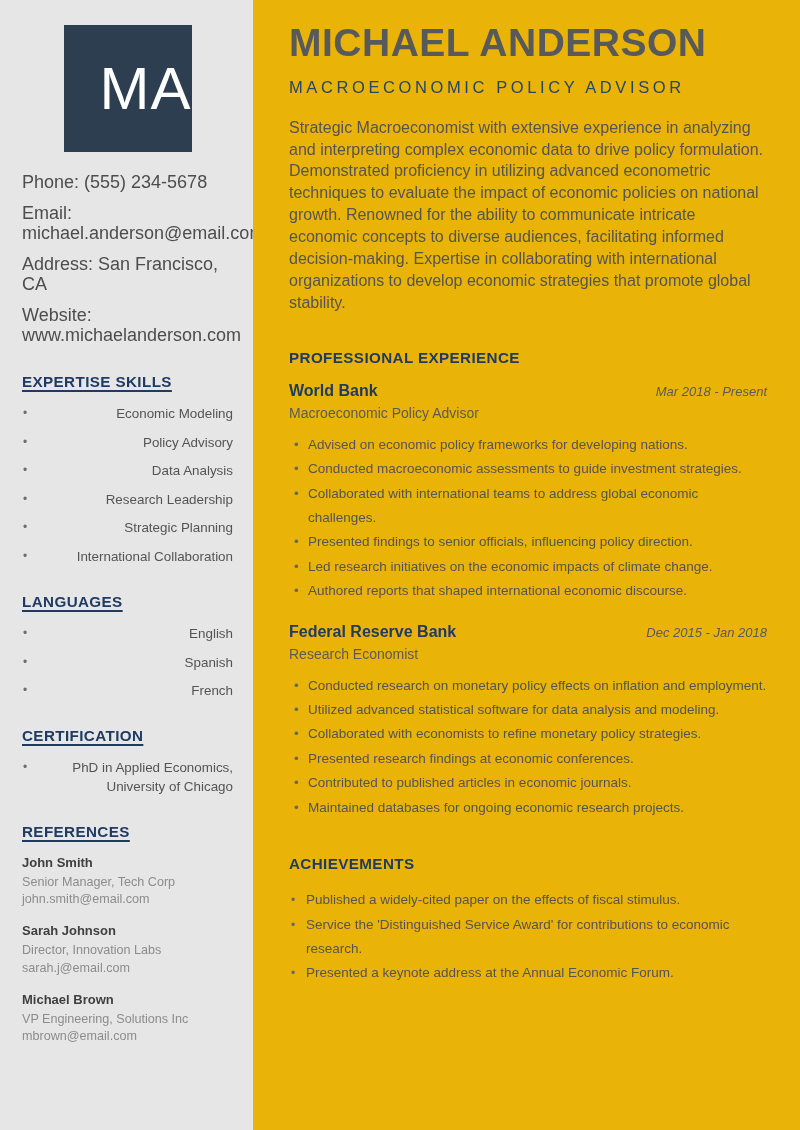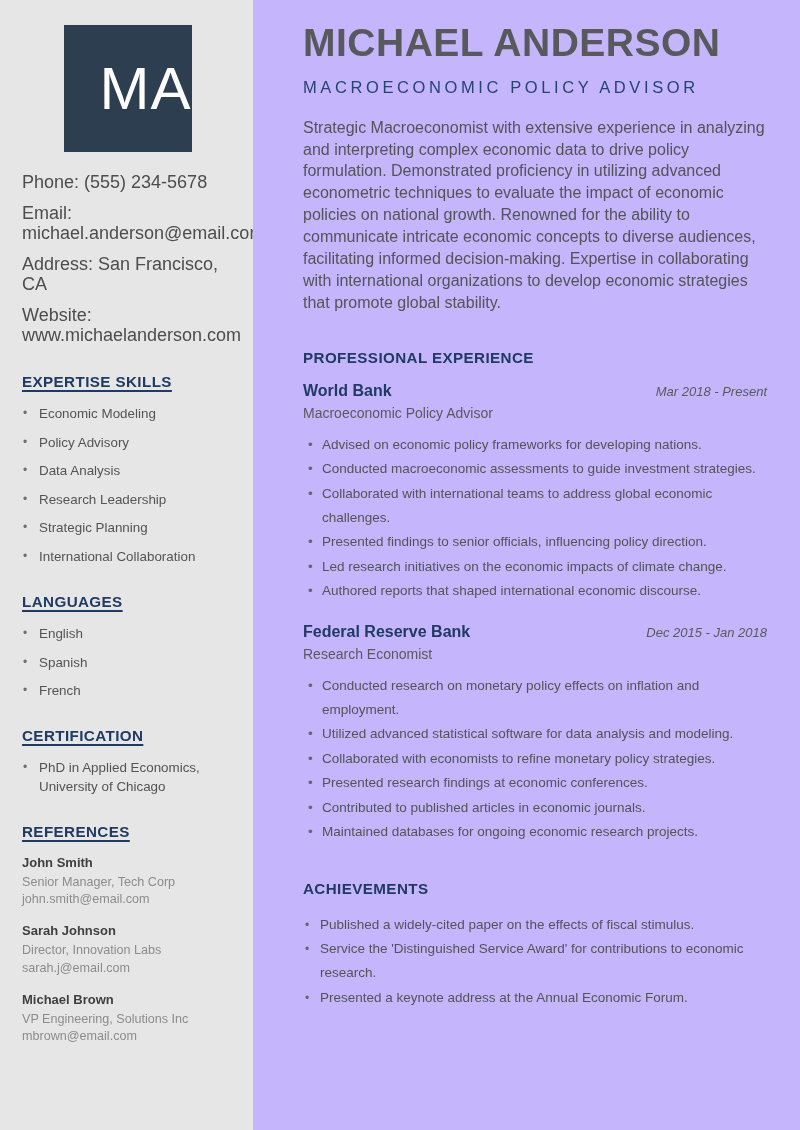--- a/index.html
+++ b/index.html
@@ -22,29 +22,29 @@
   .contact{margin-top:21px;}
   .contact-line{font-size:18px;color:#4d4d4d;margin-bottom:11.5px;line-height:1.1;}
   .side-heading{
     font-size:15.2px;font-weight:bold;color:var(--navy);letter-spacing:.4px;
     text-decoration:underline;text-underline-offset:3px;text-decoration-thickness:1.5px;
     margin-top:27px;margin-bottom:15px;
   }
   .side-list{list-style:none;}
   .side-list li{
     position:relative;padding-left:17px;font-size:13.4px;color:#545454;
-    line-height:1.35;margin-bottom:10.5px;
+    line-height:1.35;margin-bottom:10.5px;text-align:right;
   }
   .side-list li::before{content:"•";position:absolute;left:1px;top:0;color:#6e6e6e;font-size:12px;}
   .ref{margin-top:15px;}
   .ref-name{font-size:13px;font-weight:bold;color:var(--dark-gray);margin-bottom:4px;}
   .ref-role,.ref-email{font-size:12.6px;color:var(--muted-gray);line-height:1.38;}
 
   
-  .main{flex:1;background:#c4b5fd;padding:21px 33px 20px 50px;}
+  .main{flex:1;background:#eab308;padding:21px 33px 20px 36px;}
   .person-name{font-size:39px;font-weight:bold;color:var(--name-gray);letter-spacing:.5px;line-height:1.12;}
   .person-title{font-size:16.5px;font-weight:400;color:#24456e;letter-spacing:3.6px;margin-top:13px;}
   .summary{font-size:16px;line-height:21.9px;color:#545454;margin-top:20px;}
   .main-heading{
     font-size:15.2px;font-weight:bold;color:var(--navy);letter-spacing:.4px;
     text-underline-offset:3px;text-decoration-thickness:1.5px;
     margin-top:35px;margin-bottom:16px;
   }
   .job{margin-bottom:19px;}
   .job-head{display:flex;justify-content:space-between;align-items:baseline;}

